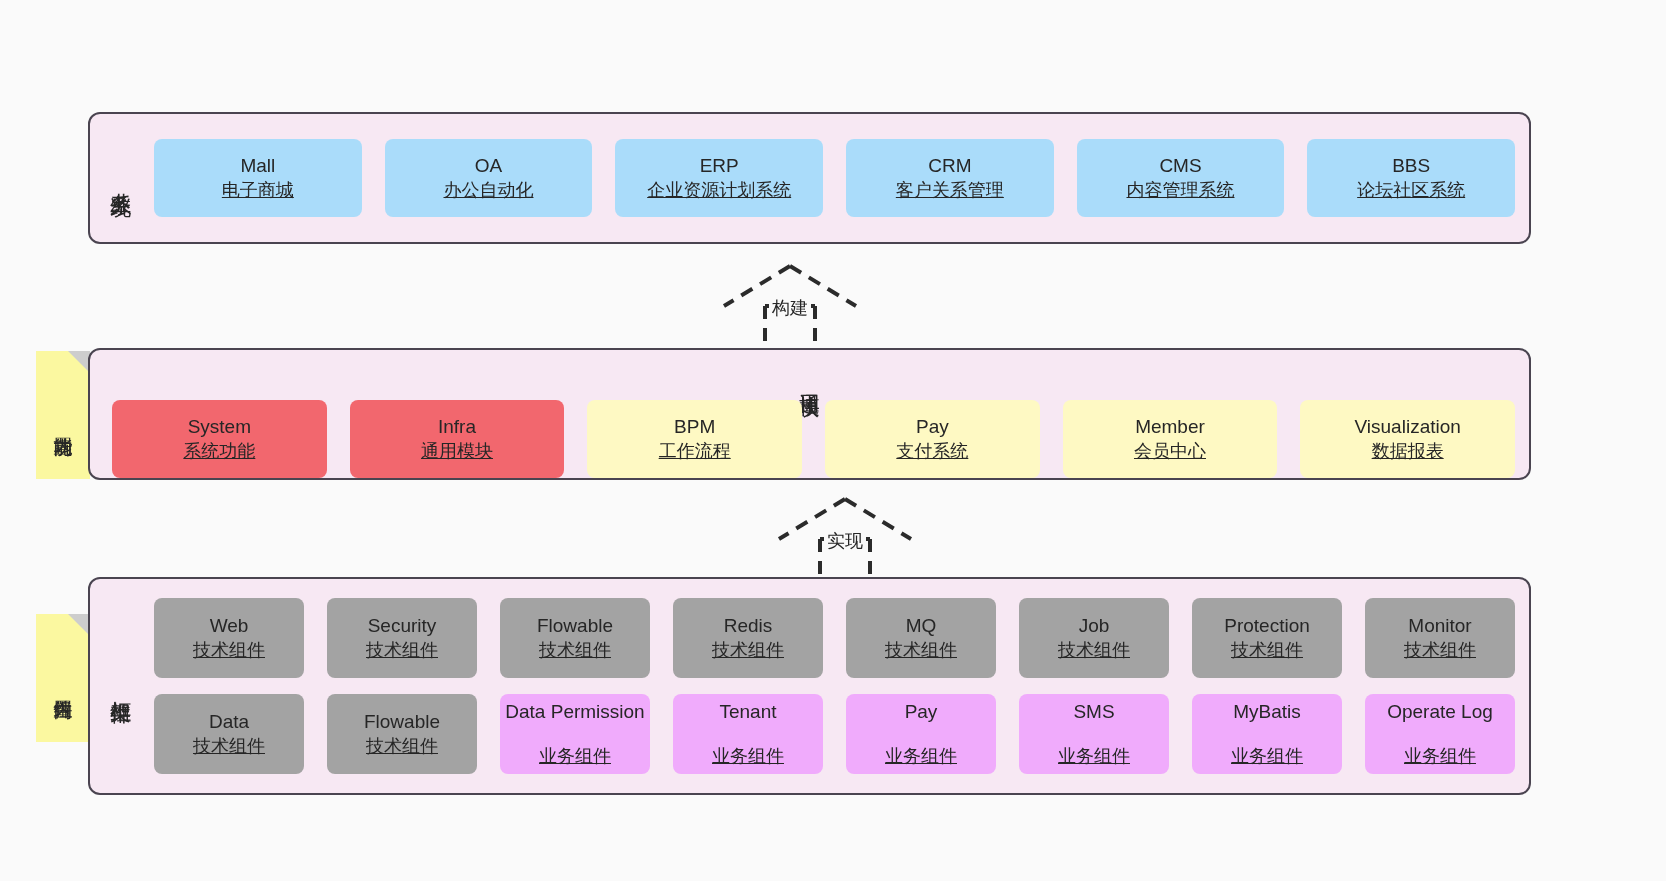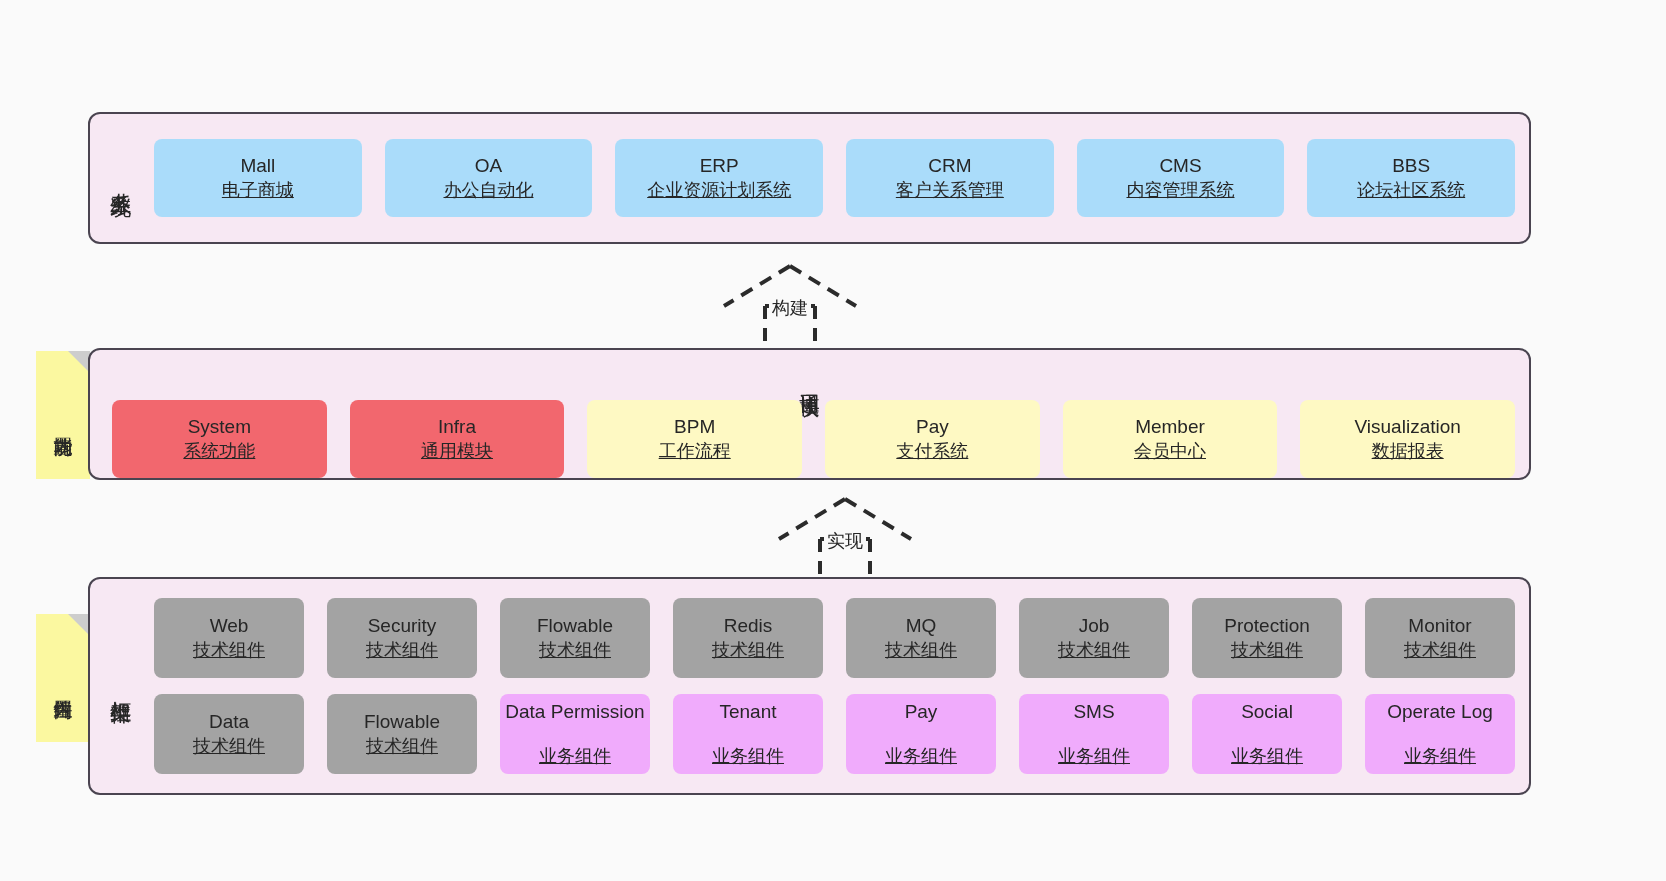--- a/index.html
+++ b/index.html
@@ -276,21 +276,21 @@
       </div>
       <div class="node c-lightgreen">
         <span class="t1">Pay</span>
         <span class="t2">业务组件</span>
       </div>
       <div class="node c-lightgreen">
         <span class="t1">SMS</span>
         <span class="t2">业务组件</span>
       </div>
       <div class="node c-lightgreen">
-        <span class="t1">Social</span>
+        <span class="t1">MyBatis</span>
         <span class="t2">业务组件</span>
       </div>
       <div class="node c-lightgreen">
         <span class="t1">Operate Log</span>
         <span class="t2">业务组件</span>
       </div>
     </div>
   </div>
 
 </div>

